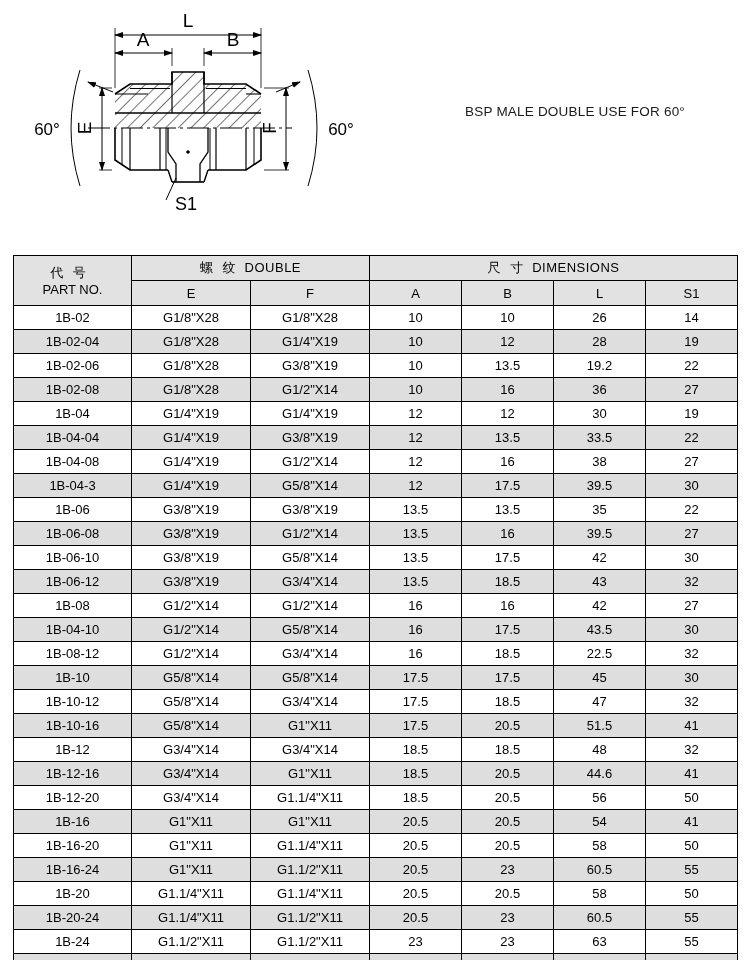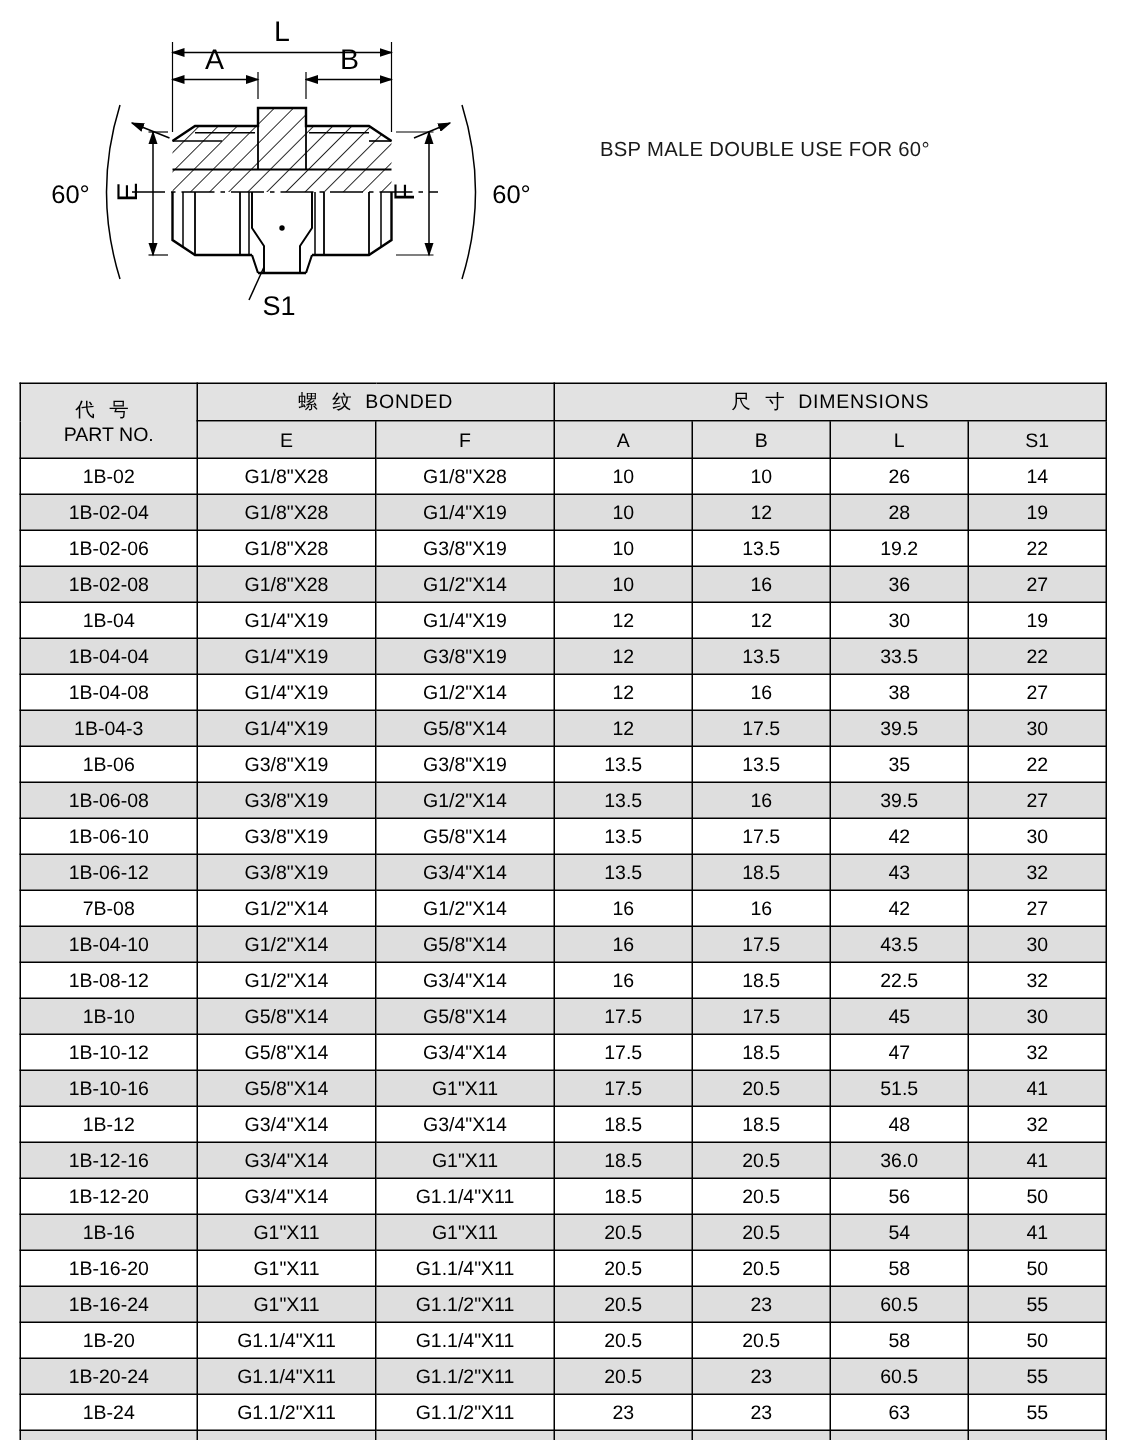--- a/index.html
+++ b/index.html
@@ -35,22 +35,23 @@
     width: 400px;
     height: 240px;
   }
   #drawing-svg {
     display: block;
   }
 
   #description {
     position: absolute;
     left: 400px;
-    top: 90px;
+    top: 102px;
     width: 350px;
+    text-align: center;
     font-size: 13.5px;
     line-height: 20px;
     letter-spacing: 0.2px;
     color: #1a1a1a;
   }
   #description .desc-line {
     display: block;
     white-space: nowrap;
   }
 
@@ -244,21 +245,21 @@
           <col class="c-l">
           <col class="c-s1">
       </colgroup>
       <thead>
         <tr>
           <th class="partno" rowspan="2">
             <div><span class="cn">代 号</span></div>
             <div><span>PART NO.</span></div>
           </th>
           <th class="grouphdr" colspan="2">
-            <span class="cn">螺 纹</span><span>BONDED</span>
+            <span class="cn">螺 纹</span><span>DOUBLE</span>
           </th>
           <th class="grouphdr" colspan="4">
             <span class="cn">尺 寸</span><span>DIMENSIONS</span>
           </th>
         </tr>
         <tr>
           <th>E</th>
           <th>F</th>
           <th>A</th>
           <th>B</th>
@@ -369,21 +370,21 @@
           <tr class="row-even">
             <td>1B-06-12</td>
             <td>G3/8"X19</td>
             <td>G3/4"X14</td>
             <td>13.5</td>
             <td>18.5</td>
             <td>43</td>
             <td>32</td>
           </tr>
           <tr class="row-odd">
-            <td>7B-08</td>
+            <td>1B-08</td>
             <td>G1/2"X14</td>
             <td>G1/2"X14</td>
             <td>16</td>
             <td>16</td>
             <td>42</td>
             <td>27</td>
           </tr>
           <tr class="row-even">
             <td>1B-04-10</td>
             <td>G1/2"X14</td>
@@ -437,21 +438,21 @@
             <td>18.5</td>
             <td>48</td>
             <td>32</td>
           </tr>
           <tr class="row-even">
             <td>1B-12-16</td>
             <td>G3/4"X14</td>
             <td>G1"X11</td>
             <td>18.5</td>
             <td>20.5</td>
-            <td>36.0</td>
+            <td>44.6</td>
             <td>41</td>
           </tr>
           <tr class="row-odd">
             <td>1B-12-20</td>
             <td>G3/4"X14</td>
             <td>G1.1/4"X11</td>
             <td>18.5</td>
             <td>20.5</td>
             <td>56</td>
             <td>50</td>

